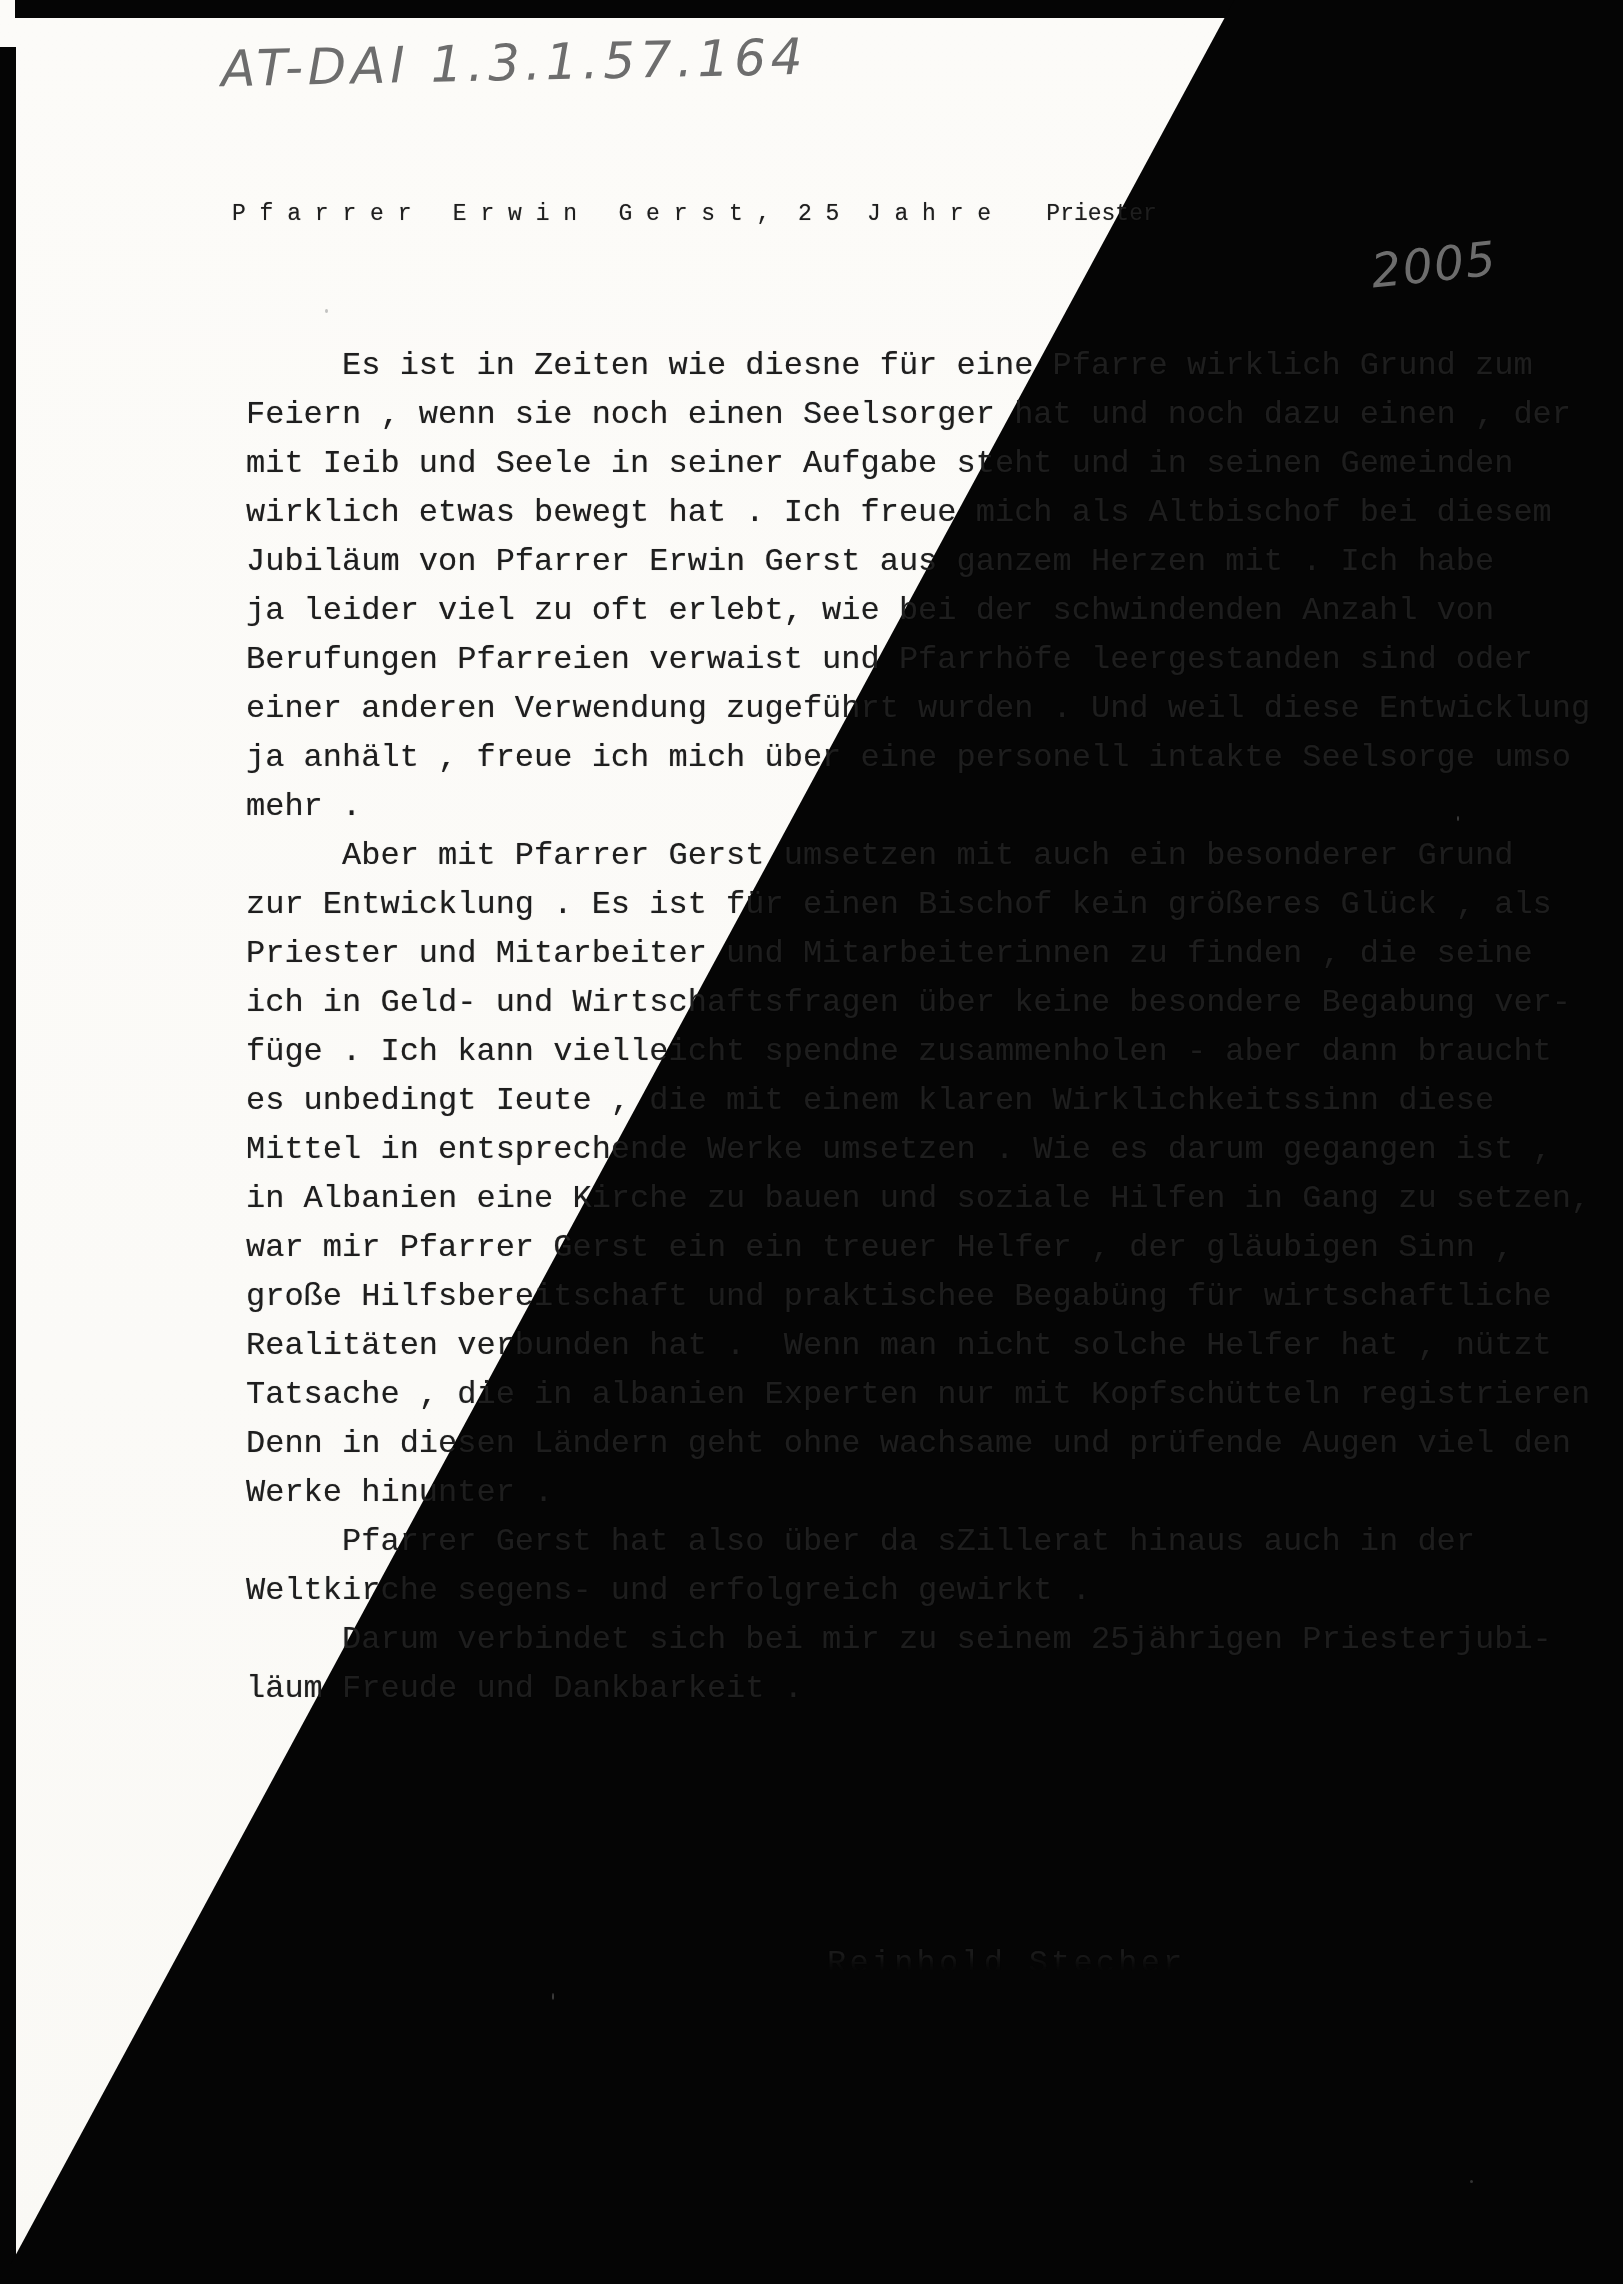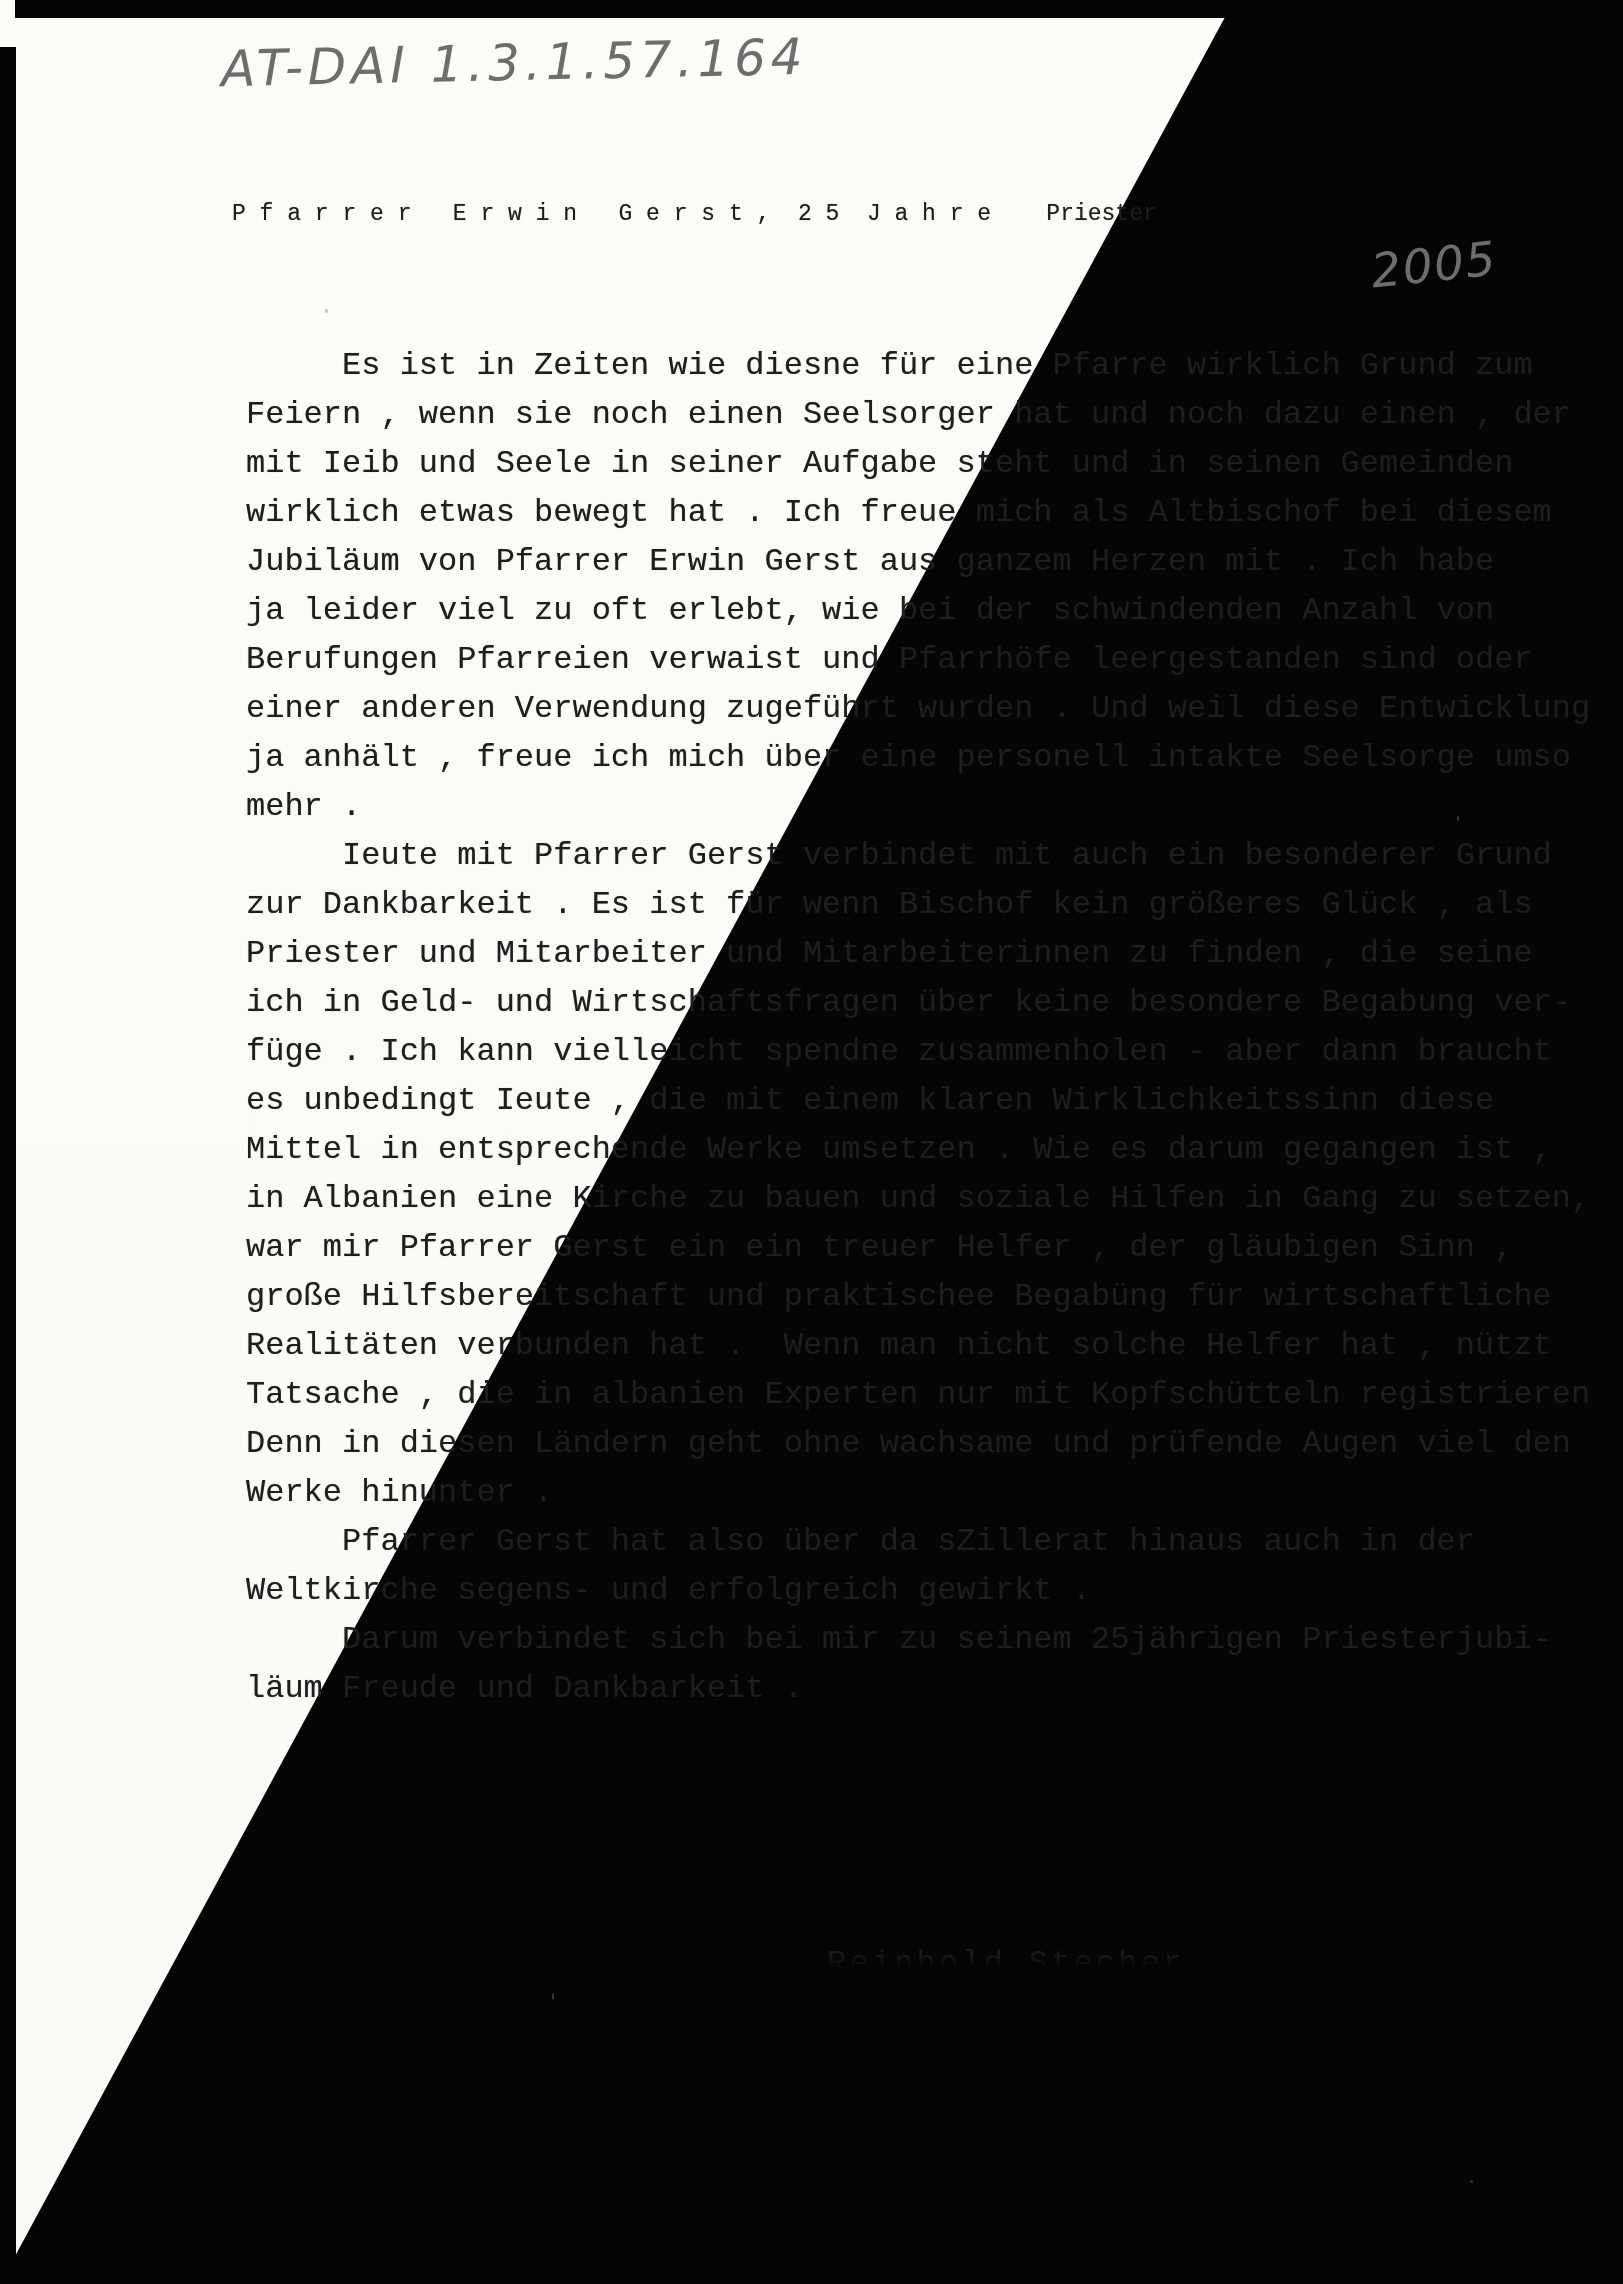--- a/index.html
+++ b/index.html
@@ -107,23 +107,23 @@
       <div class="typed-line">ja leider viel zu oft erlebt, wie bei der schwindenden Anzahl von</div>
 
       <div class="typed-line">Berufungen Pfarreien verwaist und Pfarrhöfe leergestanden sind oder</div>
 
       <div class="typed-line">einer anderen Verwendung zugeführt wurden . Und weil diese Entwicklung</div>
 
       <div class="typed-line">ja anhält , freue ich mich über eine personell intakte Seelsorge umso</div>
 
       <div class="typed-line">mehr .</div>
 
-      <div class="typed-line">     Ieute mit Pfarrer Gerst verbindet mit auch ein besonderer Grund</div>
+      <div class="typed-line">     Aber mit Pfarrer Gerst umsetzen mit auch ein besonderer Grund</div>
 
-      <div class="typed-line">zur Dankbarkeit . Es ist für wenn Bischof kein größeres Glück , als</div>
+      <div class="typed-line">zur Entwicklung . Es ist für einen Bischof kein größeres Glück , als</div>
 
       <div class="typed-line">Priester und Mitarbeiter und Mitarbeiterinnen zu finden , die seine</div>
 
 
       <div class="typed-line">ich in Geld- und Wirtschaftsfragen über keine besondere Begabung ver-</div>
 
       <div class="typed-line">füge . Ich kann vielleicht spendne zusammenholen - aber dann braucht</div>
 
       <div class="typed-line">es unbedingt Ieute , die mit einem klaren Wirklichkeitssinn diese</div>
 

